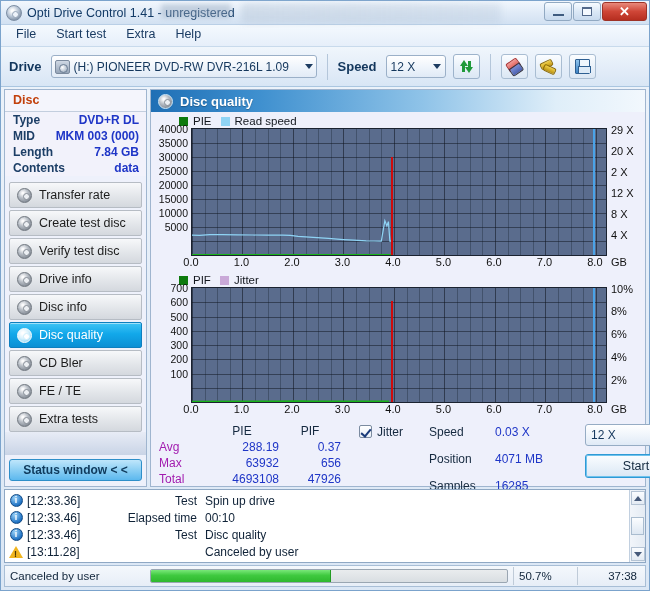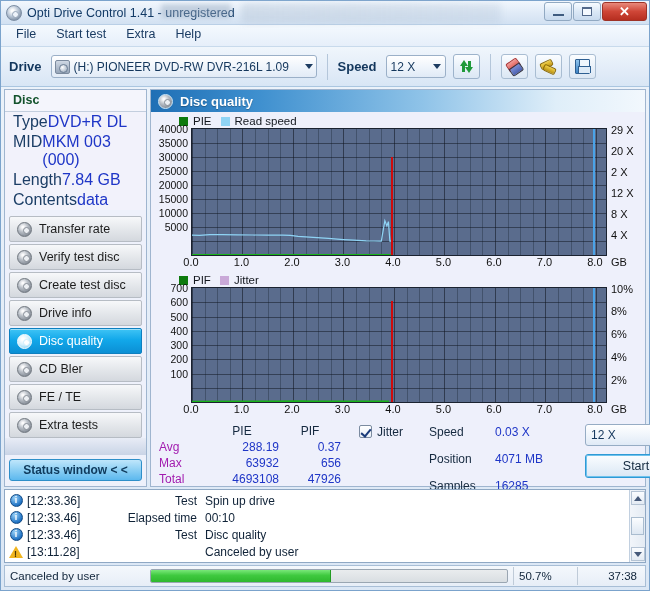--- a/index.html
+++ b/index.html
@@ -144,26 +144,26 @@
   
   .body-split { flex: 1; display: flex; min-height: 0; padding: 2px 3px 0 3px; gap:3px; }
 
   
   .left-pane {
     width: 143px; flex: 0 0 143px; display:flex; flex-direction:column;
     background: #eef1fb; border: 1px solid #9fb5cf;
   }
   .disc-box { background:#f2f2fb; padding: 0; }
   .disc-head {
-    font-weight: bold; font-size: 12.5px; color:#14532d;
+    font-weight: bold; font-size: 12.5px; color:#c2410c;
     padding: 3px 6px 4px 8px; border-bottom:1px solid #c3cede; background:#f4f5fc;
   }
   .disc-row {
-    display:flex; padding: 1px 7px 1px 8px;
-    font-size: 16px; color:#1c3e66;
+    display:flex; justify-content:space-between; padding: 1px 7px 1px 8px;
+    font-size: 12px; color:#1c3e66;font-weight:bold;
   }
   .disc-row .v { color:#1f36c7; }
   .nav-list { margin-top: 6px; display:flex; flex-direction:column; gap:2px; padding: 0 4px; }
   .nav-item {
     height: 26px; display:flex; align-items:center; gap:7px; padding-left: 7px;
     background: linear-gradient(#f7f8fa, #e3e6ea 55%, #d4d8de);
     border: 1px solid #b6bcc4; border-radius: 2px;
     font-size: 12.5px; color:#1d1d1d;
   }
   .nav-item.active {
@@ -410,29 +410,33 @@
         </div>
       </div>
 
       <div class="nav-list">
         <div class="nav-item">
           <span class="disc-ico"></span>
           <span>Transfer rate</span>
         </div>
         <div class="nav-item">
           <span class="disc-ico"></span>
+          <span>Create test disc</span>
+        </div>
+        <div class="nav-item">
+          <span class="disc-ico"></span>
           <span>Verify test disc</span>
         </div>
         <div class="nav-item">
           <span class="disc-ico"></span>
-          <span>Create test disc</span>
+          <span>Drive info</span>
         </div>
         <div class="nav-item">
           <span class="disc-ico"></span>
-          <span>Drive info</span>
+          <span>Disc info</span>
         </div>
         <div class="nav-item active">
           <span class="disc-ico"></span>
           <span>Disc quality</span>
         </div>
         <div class="nav-item">
           <span class="disc-ico"></span>
           <span>CD Bler</span>
         </div>
         <div class="nav-item">

